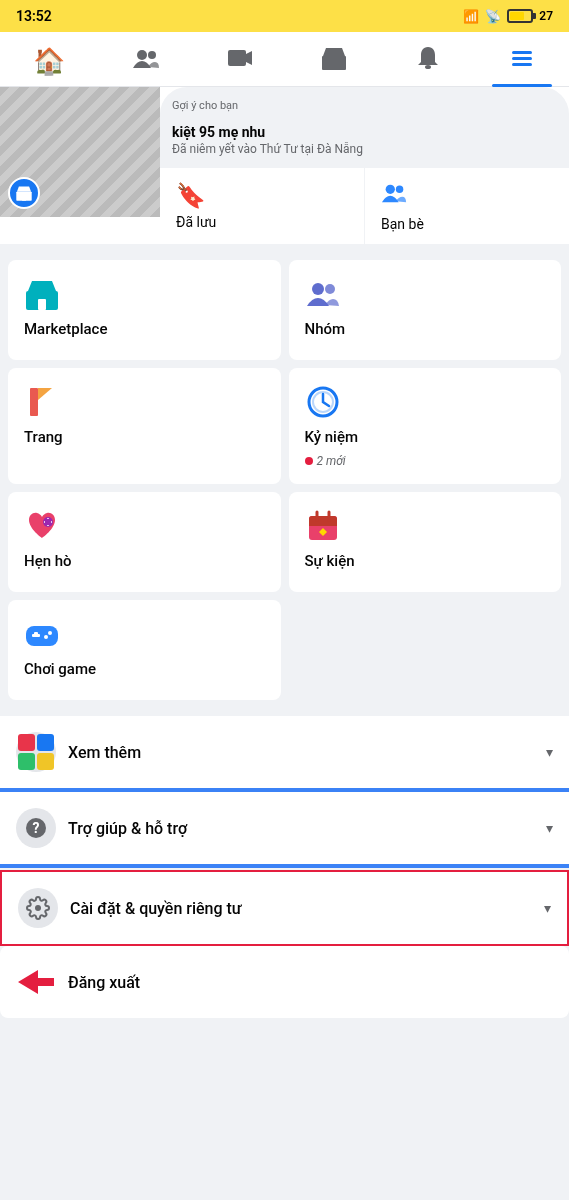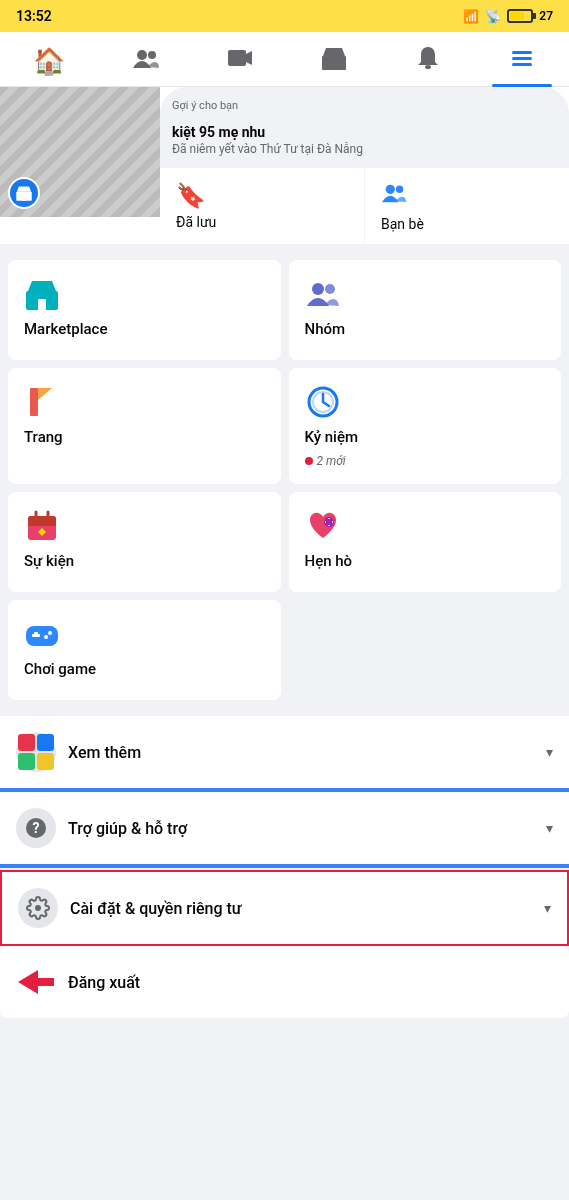--- a/index.html
+++ b/index.html
@@ -446,43 +446,43 @@
         <polyline points="18,10 18,18 24,22" stroke="#1877f2" stroke-width="2.5" fill="none" stroke-linecap="round"></polyline>
       </svg>
     </div>
     <span class="grid-card-label">Kỷ niệm</span>
     <span class="badge-dot">2 mới</span>
   </div>
 
   <div class="grid-card">
     <div class="grid-card-icon">
       <svg width="36" height="36" viewBox="0 0 36 36">
+        <path d="M18 30 C18 30 5 21 5 12 C5 7 9 4 13 5 C15 5.5 17 7 18 9 C19 7 21 5.5 23 5 C27 4 31 7 31 12 C31 21 18 30 18 30Z" fill="#e9406a"></path>
+        <circle cx="24" cy="14" r="5" fill="#9c27b0"></circle>
+        <line x1="24" y1="11" x2="24" y2="10" stroke="white" stroke-width="1.5"></line>
+        <line x1="24" y1="17" x2="24" y2="18" stroke="white" stroke-width="1.5"></line>
+        <line x1="21" y1="14" x2="20" y2="14" stroke="white" stroke-width="1.5"></line>
+        <line x1="27" y1="14" x2="28" y2="14" stroke="white" stroke-width="1.5"></line>
+      </svg>
+    </div>
+    <span class="grid-card-label">Hẹn hò</span>
+  </div>
+
+  <div class="grid-card">
+    <div class="grid-card-icon">
+      <svg width="36" height="36" viewBox="0 0 36 36">
         <rect x="4" y="8" width="28" height="24" rx="3" fill="#e9406a"></rect>
         <rect x="4" y="8" width="28" height="10" rx="3" fill="#c0392b"></rect>
         <rect x="4" y="14" width="28" height="4" fill="#c0392b"></rect>
         <line x1="12" y1="4" x2="12" y2="12" stroke="#c0392b" stroke-width="3" stroke-linecap="round"></line>
         <line x1="24" y1="4" x2="24" y2="12" stroke="#c0392b" stroke-width="3" stroke-linecap="round"></line>
         <polygon points="18,20 22,24 18,28 14,24" fill="#ffd700"></polygon>
       </svg>
     </div>
     <span class="grid-card-label">Sự kiện</span>
-  </div>
-
-  <div class="grid-card">
-    <div class="grid-card-icon">
-      <svg width="36" height="36" viewBox="0 0 36 36">
-        <path d="M18 30 C18 30 5 21 5 12 C5 7 9 4 13 5 C15 5.5 17 7 18 9 C19 7 21 5.5 23 5 C27 4 31 7 31 12 C31 21 18 30 18 30Z" fill="#e9406a"></path>
-        <circle cx="24" cy="14" r="5" fill="#9c27b0"></circle>
-        <line x1="24" y1="11" x2="24" y2="10" stroke="white" stroke-width="1.5"></line>
-        <line x1="24" y1="17" x2="24" y2="18" stroke="white" stroke-width="1.5"></line>
-        <line x1="21" y1="14" x2="20" y2="14" stroke="white" stroke-width="1.5"></line>
-        <line x1="27" y1="14" x2="28" y2="14" stroke="white" stroke-width="1.5"></line>
-      </svg>
-    </div>
-    <span class="grid-card-label">Hẹn hò</span>
   </div>
 
   <div class="grid-card">
     <div class="grid-card-icon">
       <svg width="36" height="36" viewBox="0 0 36 36">
         <rect x="2" y="10" width="32" height="20" rx="8" fill="#2d88ff"></rect>
         <rect x="8" y="18" width="8" height="3" rx="1" fill="white"></rect>
         <rect x="10" y="16" width="4" height="3" rx="1" fill="white"></rect>
         <circle cx="26" cy="17" r="2" fill="white"></circle>
         <circle cx="22" cy="21" r="2" fill="white"></circle>

